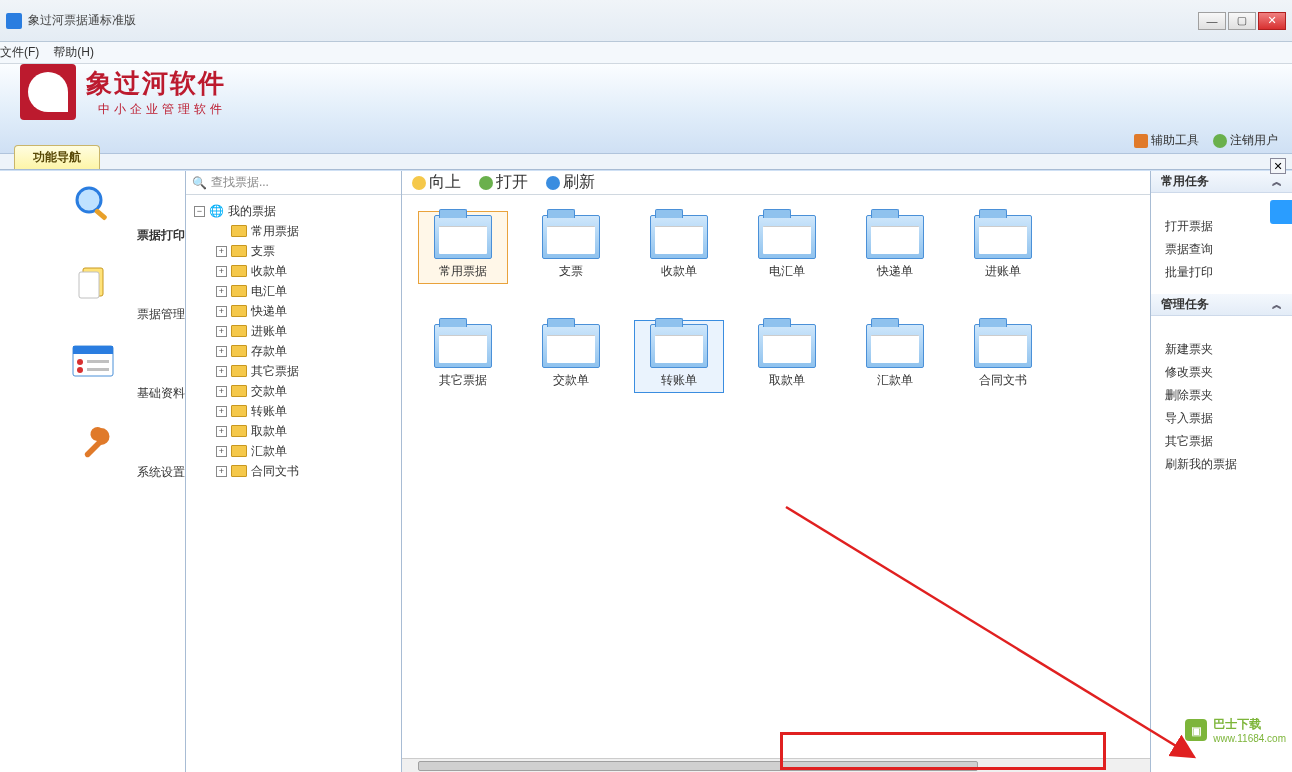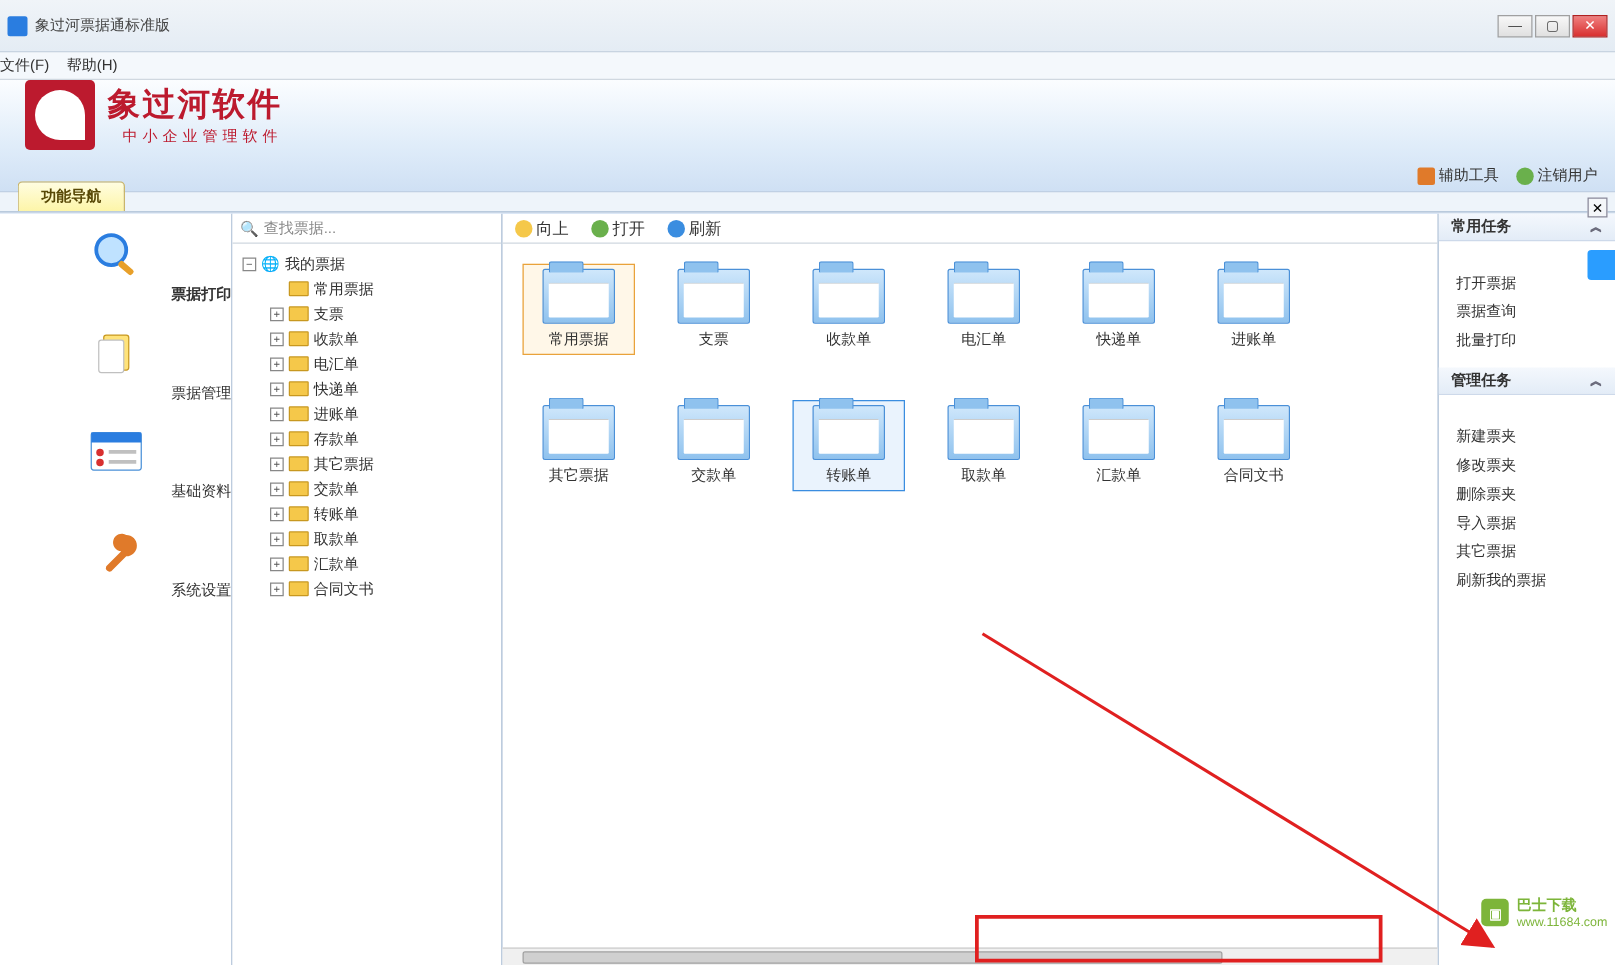--- a/index.html
+++ b/index.html
@@ -38,21 +38,21 @@
 .tree-col { width: 216px; border-right: 1px solid #a8bcd4; background: #fff; display: flex; flex-direction: column; }
 .search-row { height: 24px; border-bottom: 1px solid #d0d8e0; display: flex; align-items: center; padding: 0 6px; font-size: 12px; color: #888; gap: 4px; }
 .tree { flex: 1; padding: 6px 4px; font-size: 12px; color: #333; overflow: auto; }
 .tree-node { display: flex; align-items: center; height: 20px; gap: 4px; cursor: pointer; padding-left: 4px; }
 .tree-node.child { padding-left: 26px; }
 .tree-toggle { width: 11px; height: 11px; border: 1px solid #888; font-size: 9px; line-height: 9px; text-align: center; color: #555; background:#fff; }
 .tree-toggle.blank { border: none; }
 .tree-folder { width: 16px; height: 12px; background: #f5c84a; border: 1px solid #c89820; border-radius: 1px; }
 
 .main-col { flex: 1; display: flex; flex-direction: column; position: relative; }
-.cmdbar { height: 24px; border-bottom: 1px solid #d0d8e0; display: flex; align-items: center; gap: 18px; padding: 0 10px; font-size: 13px; }
+.cmdbar { height: 24px; border-bottom: 1px solid #d0d8e0; display: flex; align-items: center; gap: 18px; padding: 0 10px; font-size: 16px; }
 .cmdbar span { cursor: pointer; display: inline-flex; align-items: center; gap: 3px; color: #333; }
 .cmd-icon { width: 14px; height: 14px; display: inline-block; border-radius: 50%; }
 .folder-area { flex: 1; padding: 16px 8px; position: relative; }
 .folder-row { display: flex; flex-wrap: wrap; gap: 36px 18px; padding-left: 8px; }
 .folder-item { width: 90px; text-align: center; cursor: pointer; padding: 3px 0; border: 1px solid transparent; }
 .folder-item.sel { border: 1px solid #e9a23b; background: #fff7e8; }
 .folder-item.sel2 { border: 1px solid #3a8de0; background: #eaf3fd; }
 .folder-icon { width: 58px; height: 44px; margin: 0 auto 4px; background: linear-gradient(#cfe7fb,#8fc2ee); border: 1px solid #4a90d8; border-radius: 2px; position: relative; }
 .folder-icon::before { content:""; position:absolute; top:-7px; left:4px; width:26px; height:8px; background:#8fc2ee; border:1px solid #4a90d8; border-bottom:none; border-radius:2px 2px 0 0; }
 .folder-icon::after { content:""; position:absolute; inset:10px 4px 4px; background:#fff; border-top:1px solid #ccc; border-radius:1px; }

